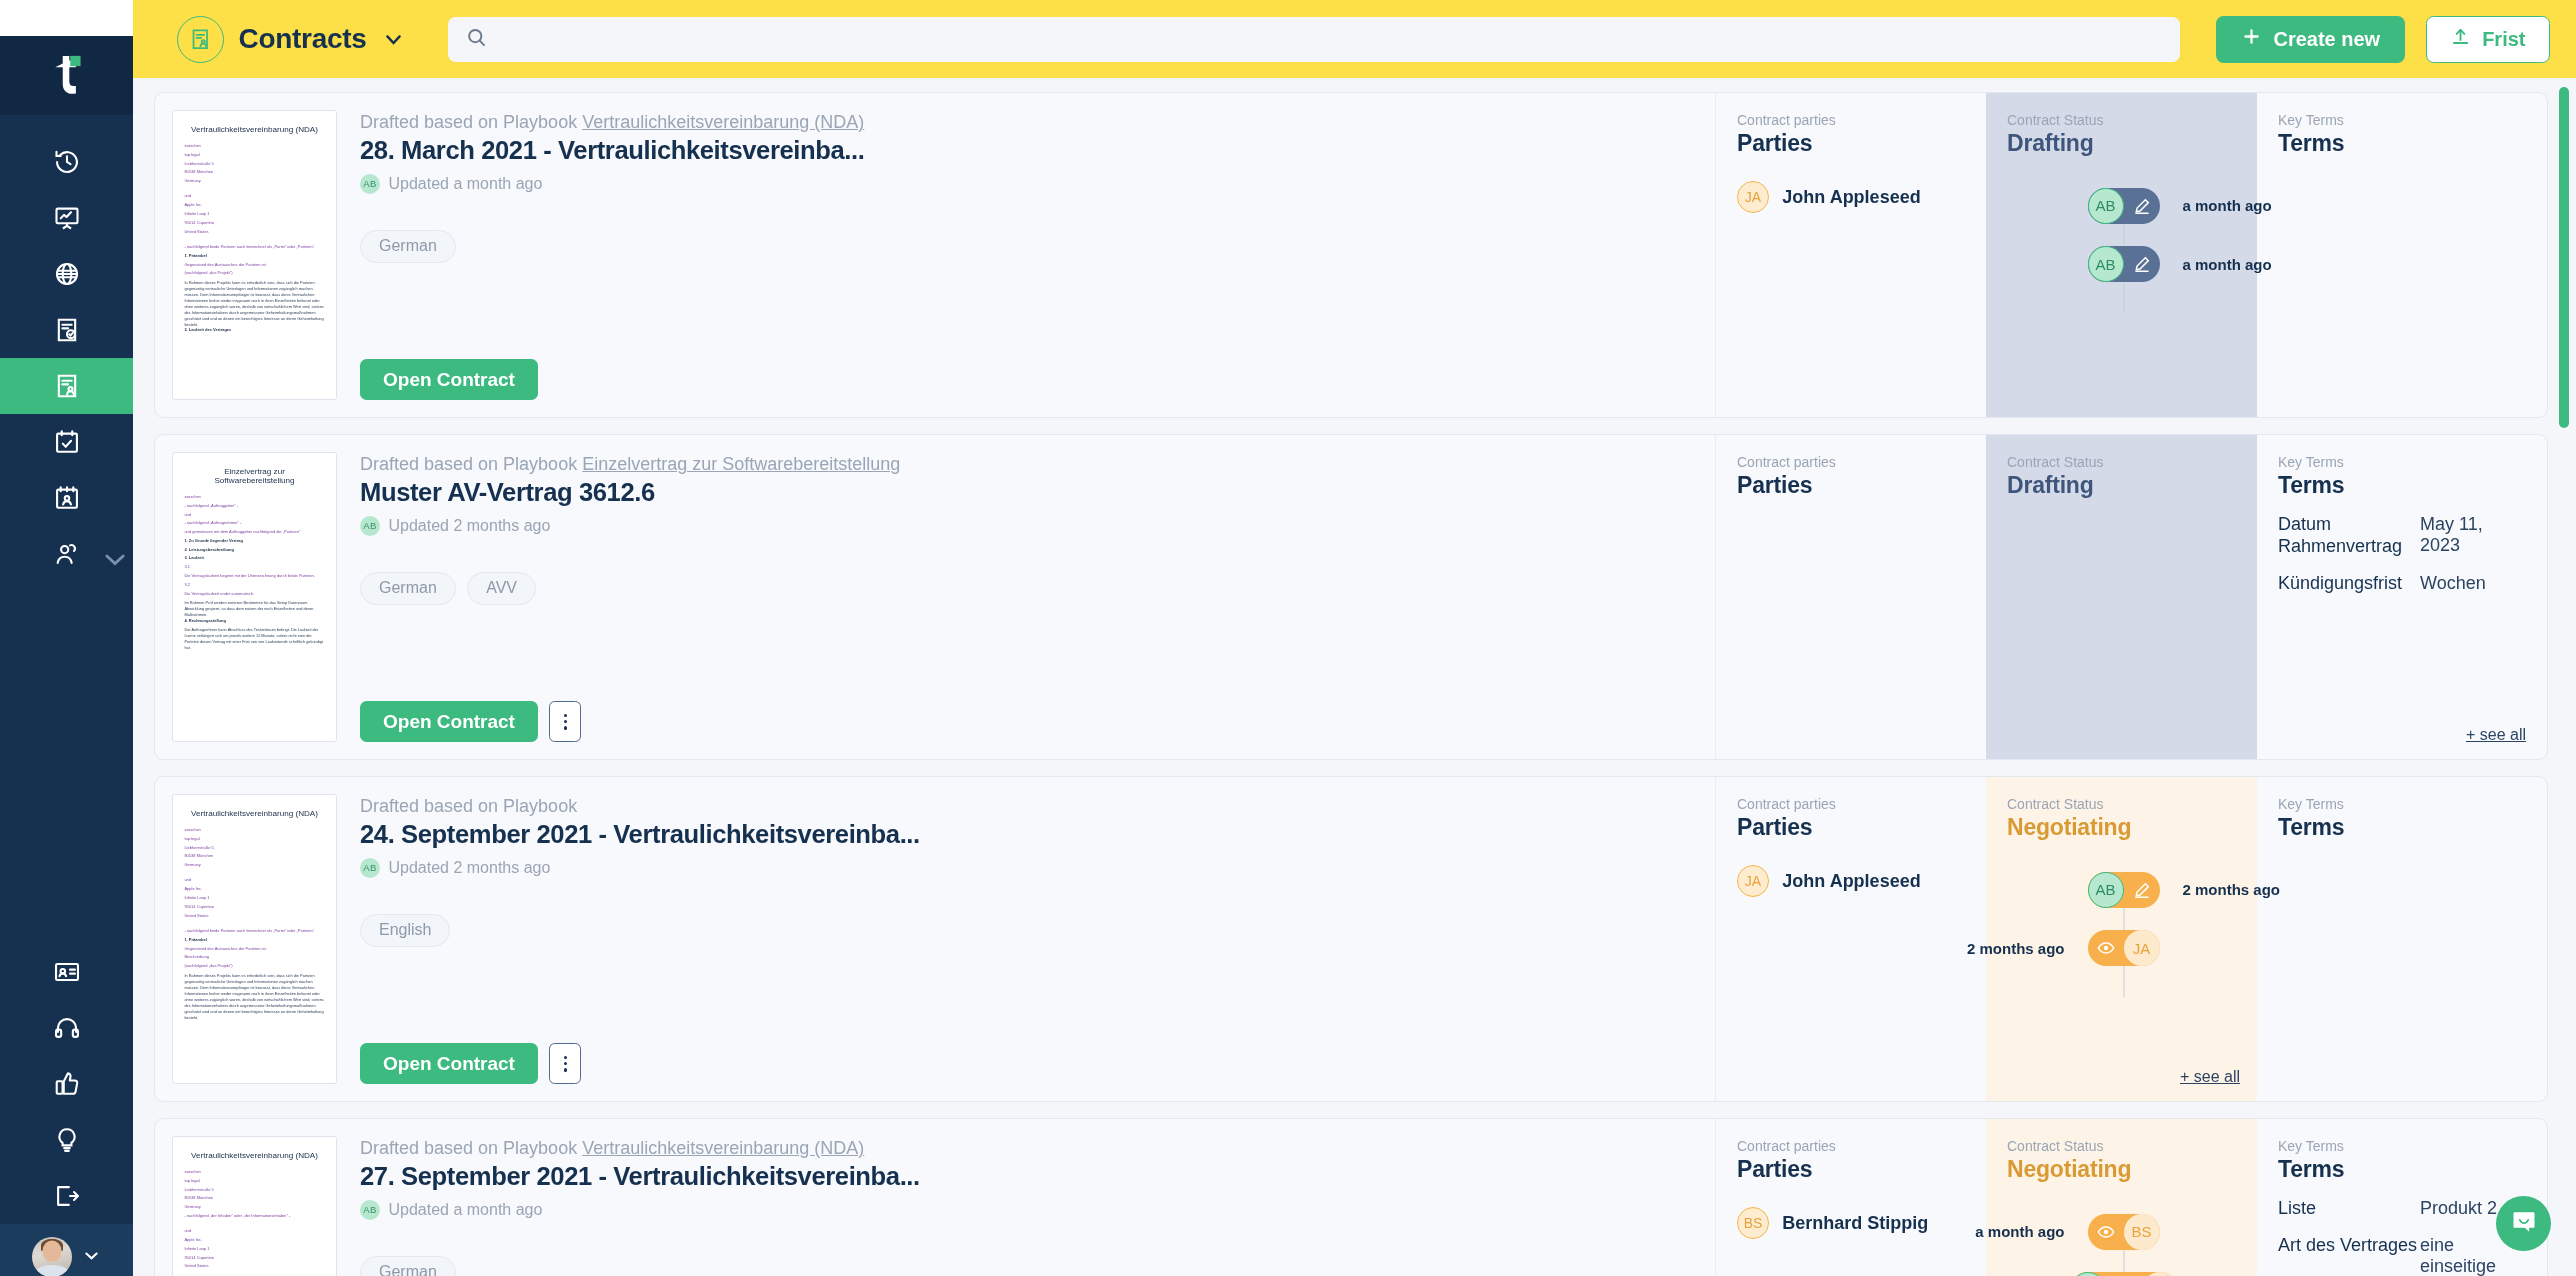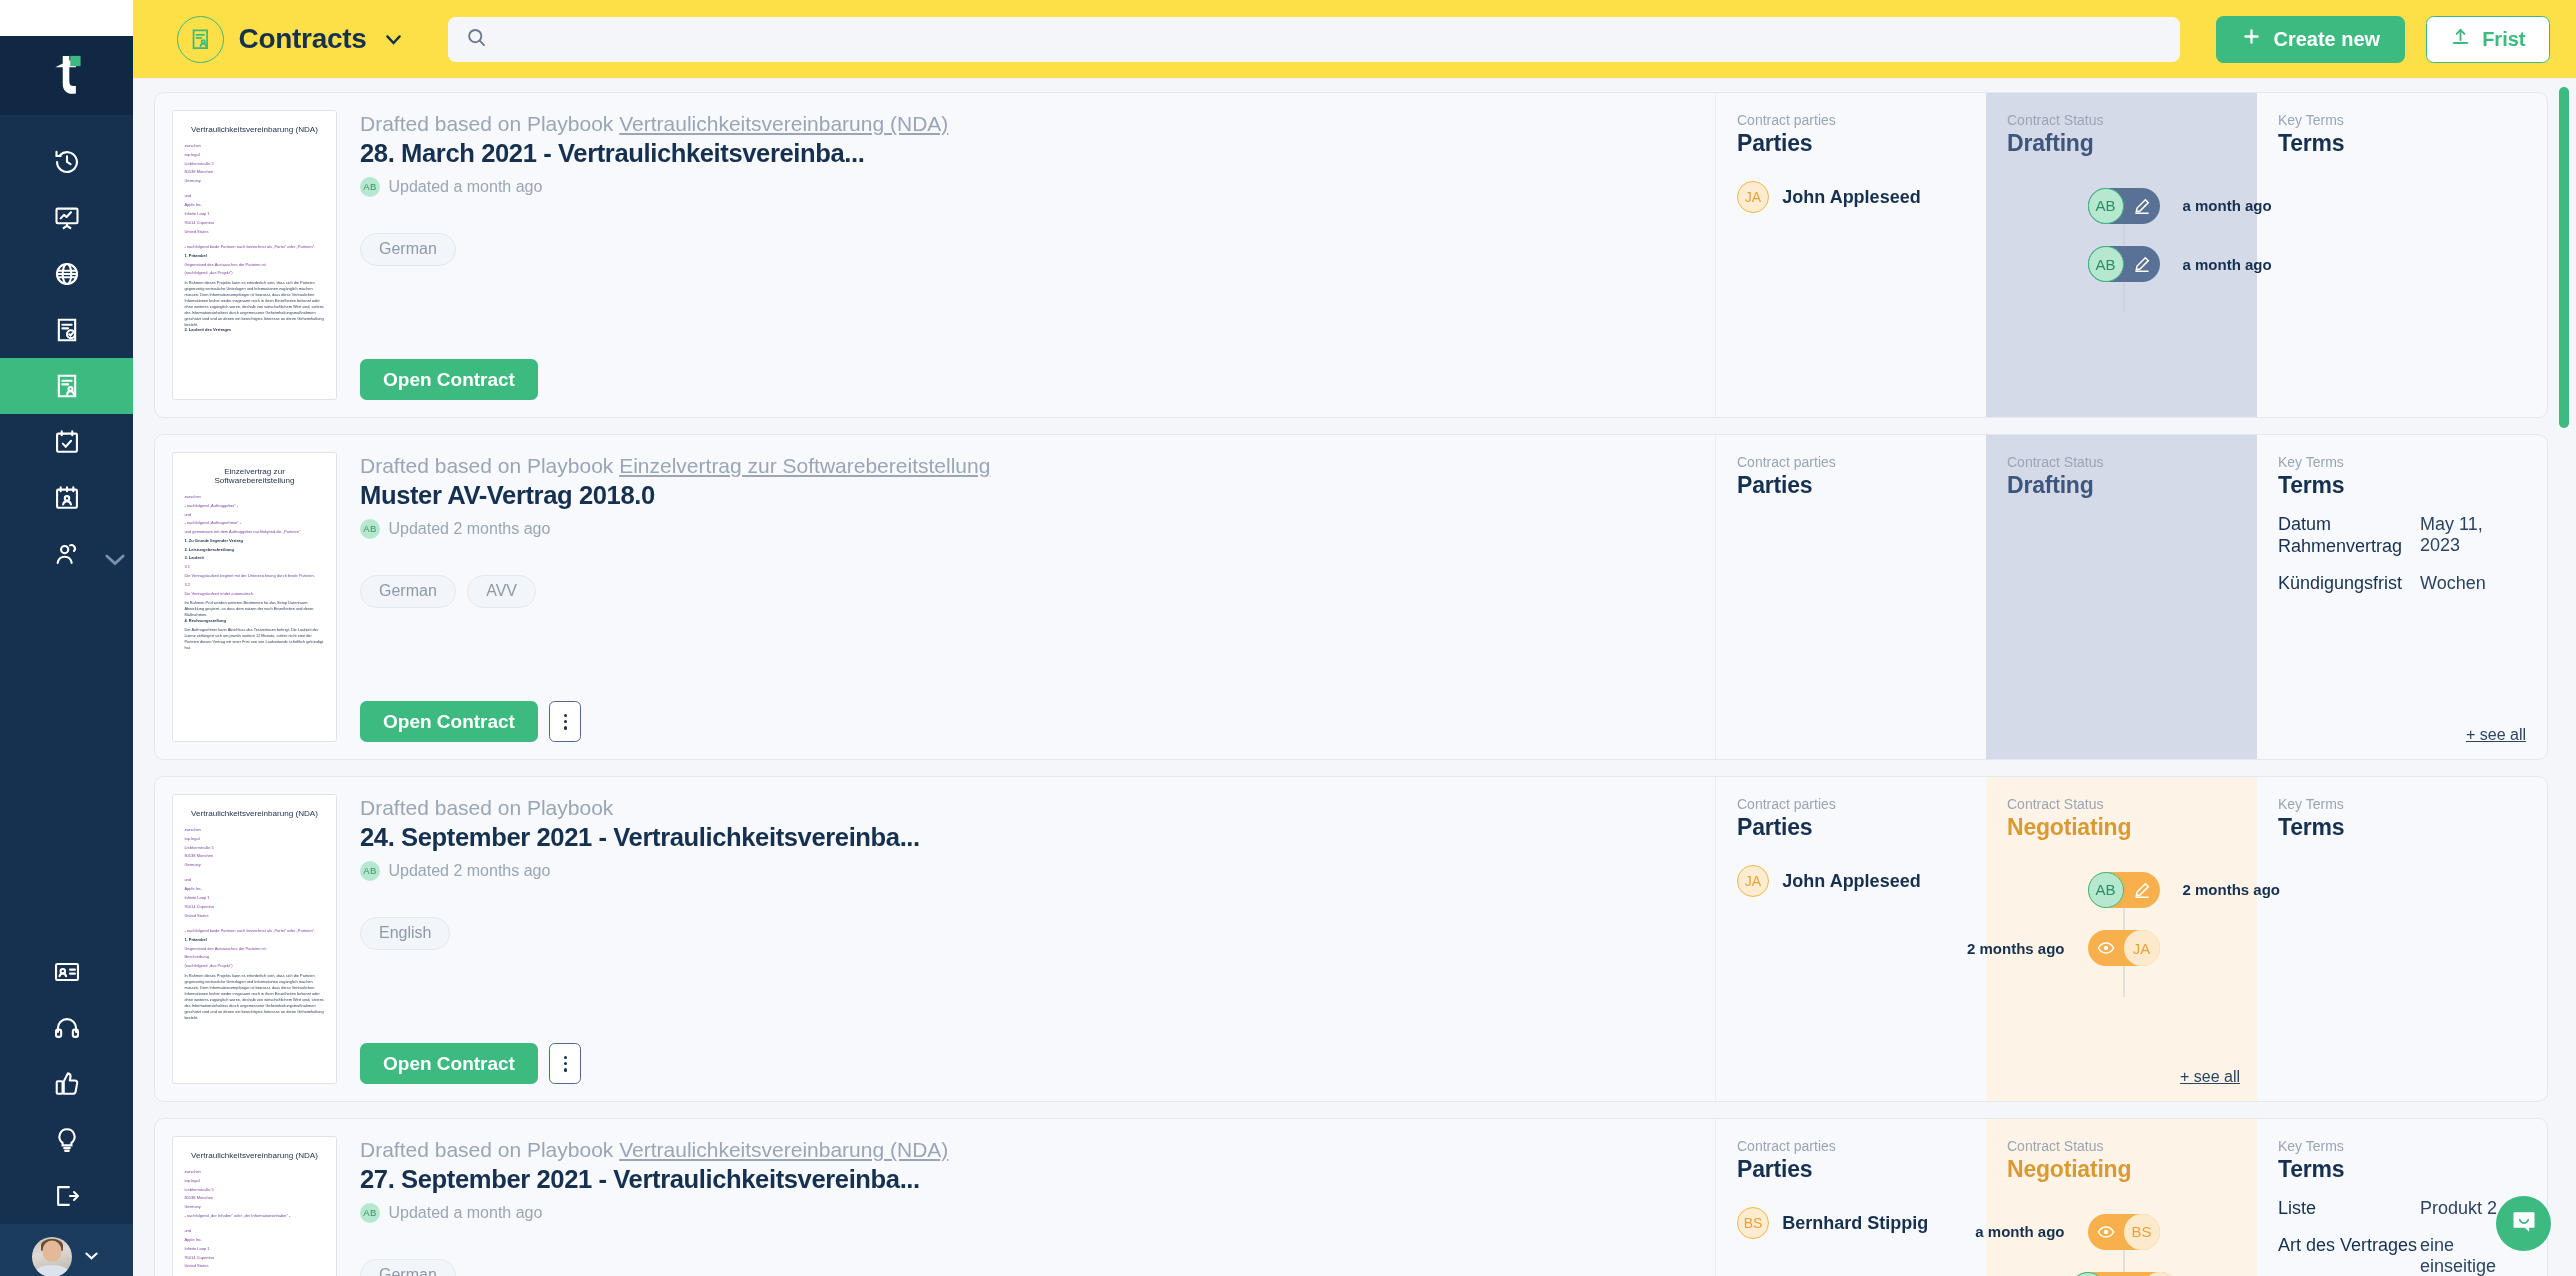--- a/index.html
+++ b/index.html
@@ -138,21 +138,21 @@
   .thumb .t-title {
     font-size: 8.1px; color: #1b2f4a; text-align:center; margin-bottom: 10.4px;
     font-weight: 500;
   }
   .thumb .t-line { font-size: 4px; color: #7b3fa0; margin-bottom: 4.2px; line-height: 1.15; }
   .thumb .t-line.dark { color:#1b2f4a; font-weight:bold; }
   .thumb .t-gap { height: 6.6px; }
   .thumb .t-para { font-size: 3.9px; color:#2a3d57; line-height: 1.55; margin-top:3.8px; }
 
   .col-main { flex: 1 1 0; padding: 19px 26.5px 17px 23px; min-width: 0; display:flex; flex-direction:column; }
-  .playbook { font-size: 21px; color: #9aa5b5; margin-bottom: 2.8px; white-space: nowrap; }
+  .playbook { font-size: 18px; color: #9aa5b5; margin-bottom: 2.8px; white-space: nowrap; }
   .playbook a { color:#9aa5b5; text-decoration: underline; cursor:pointer; }
   .c-title {
     font-size: 25.6px; font-weight: bold; color:#16304f; letter-spacing:-0.4px;
     white-space: nowrap; overflow: hidden; text-overflow: ellipsis; margin-bottom: 8.5px;
   }
   .updated { display:flex; align-items:center; gap:8.5px; }
   .mini-av {
     width: 20px; height: 20px; border-radius:50%; background:#b6e8cf;
     color:#3c8f68; font-size: 9.5px; display:flex; align-items:center; justify-content:center;
     flex: 0 0 20px; letter-spacing:0.3px;
@@ -565,21 +565,21 @@
                 <div class="t-line">Die Vertragslaufzeit beginnt mit der Unterzeichnung durch beide Parteien.</div>
                 <div class="t-line">3.2</div>
                 <div class="t-line">Die Vertragslaufzeit endet automatisch.</div>
                 <div class="t-para">Im Rahmen Prüf werden weiteren Bestimmen für das Setup Datenraum Abwicklung gesperrt, so dass dem nutzen der noch Einzelheiten und deren Maßnahmen.</div>
                 <div class="t-line dark">4. Rechnungsstellung</div>
                 <div class="t-para">Der Auftragnehmer kann Abschluss des Testzeitraum bebrigt. Die Laufzeit der Lizenz verlängert sich um jeweils weitere 12 Monate, sofern nicht eine der Parteien diesen Vertrag mit einer Frist von vier Laufzeitende schriftlich gekündigt hat.</div>
               </div>
             </div>
             <div class="col-main">
               <div class="playbook">Drafted based on Playbook <a>Einzelvertrag zur Softwarebereitstellung</a></div>
-              <div class="c-title">Muster AV-Vertrag 2018.0</div>
+              <div class="c-title">Muster AV-Vertrag 3612.6</div>
               <div class="updated">
                 <span class="mini-av">AB</span>
                 <span class="updated-text">Updated 2 months ago</span>
               </div>
               <div class="tags">
                 <span class="tag">German</span>
                 <span class="tag">AVV</span>
               </div>
               <div class="actions">
                 <button class="btn-open">Open Contract</button>

